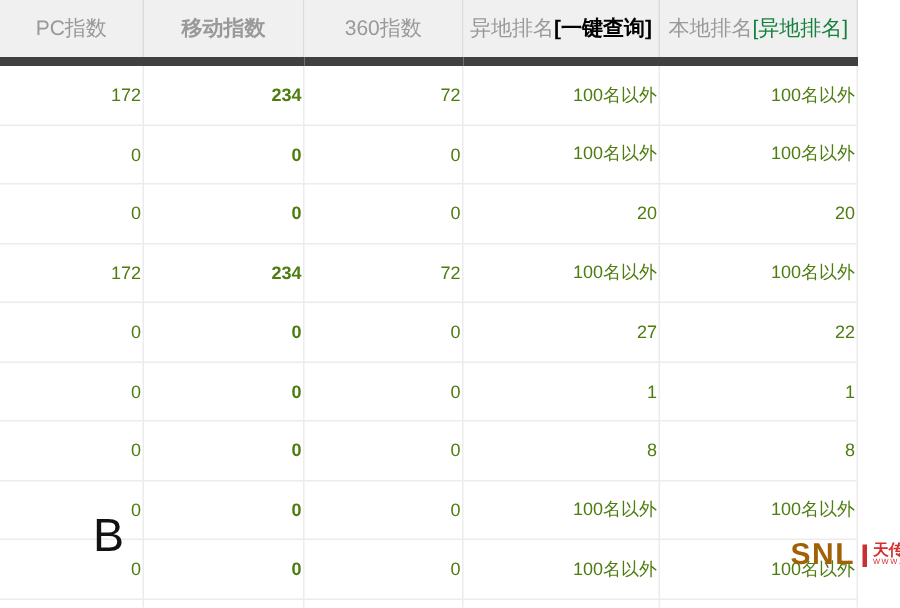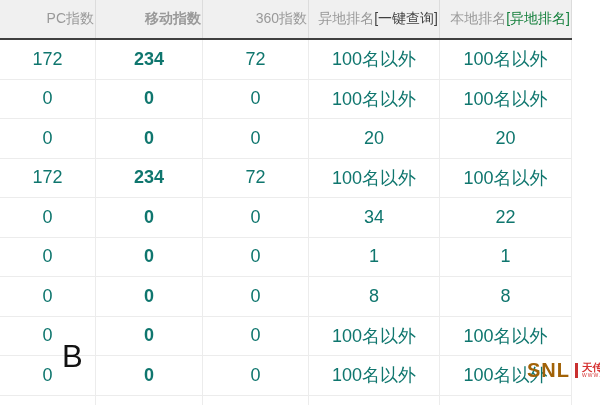--- a/index.html
+++ b/index.html
@@ -15,38 +15,38 @@
   th:nth-child(2),td:nth-child(2){width:104px;font-weight:bold;}
   th:nth-child(3),td:nth-child(3){width:103px;}
   th:nth-child(4),td:nth-child(4){width:128px;}
   th:nth-child(5),td:nth-child(5){width:129px;}
   th{
     height:36px;
     background:#f0f0f0;
     color:#999999;
     font-weight:normal;
     font-size:14px;
-    text-align:right;
+    text-align:center;
     border-right:1px solid #dcdcdc;
-    border-bottom:2px solid #404040;
+    border-bottom:6px solid #404040;
     white-space:nowrap;
     overflow:hidden;
   }
   td{
     height:36.5px;
-    text-align:center;
-    font-size:18px;
-    color:#0f766e;
+    text-align:right;
+    font-size:12px;
+    color:#4d7c0f;
     border-right:1px solid #ececec;
     border-bottom:1px solid #ececec;
     background:#ffffff;
     white-space:nowrap;
   }
   .bracket{margin-left:0px;}
-  .bracket.orange{color:#404040;}
+  .bracket.orange{color:#000000;font-weight:bold;}
   .bracket.red{color:#15803d;}
   .stray-char{
     position:absolute;
     left:62px;top:341px;
     font-size:31px;
     color:#121212;
     font-family:"Liberation Sans","DejaVu Sans",sans-serif;
     line-height:1;
   }
   .watermark{
@@ -106,21 +106,21 @@
         <td>172</td>
         <td>234</td>
         <td>72</td>
         <td>100名以外</td>
         <td>100名以外</td>
       </tr>
       <tr>
         <td>0</td>
         <td>0</td>
         <td>0</td>
-        <td>34</td>
+        <td>27</td>
         <td>22</td>
       </tr>
       <tr>
         <td>0</td>
         <td>0</td>
         <td>0</td>
         <td>1</td>
         <td>1</td>
       </tr>
       <tr>

